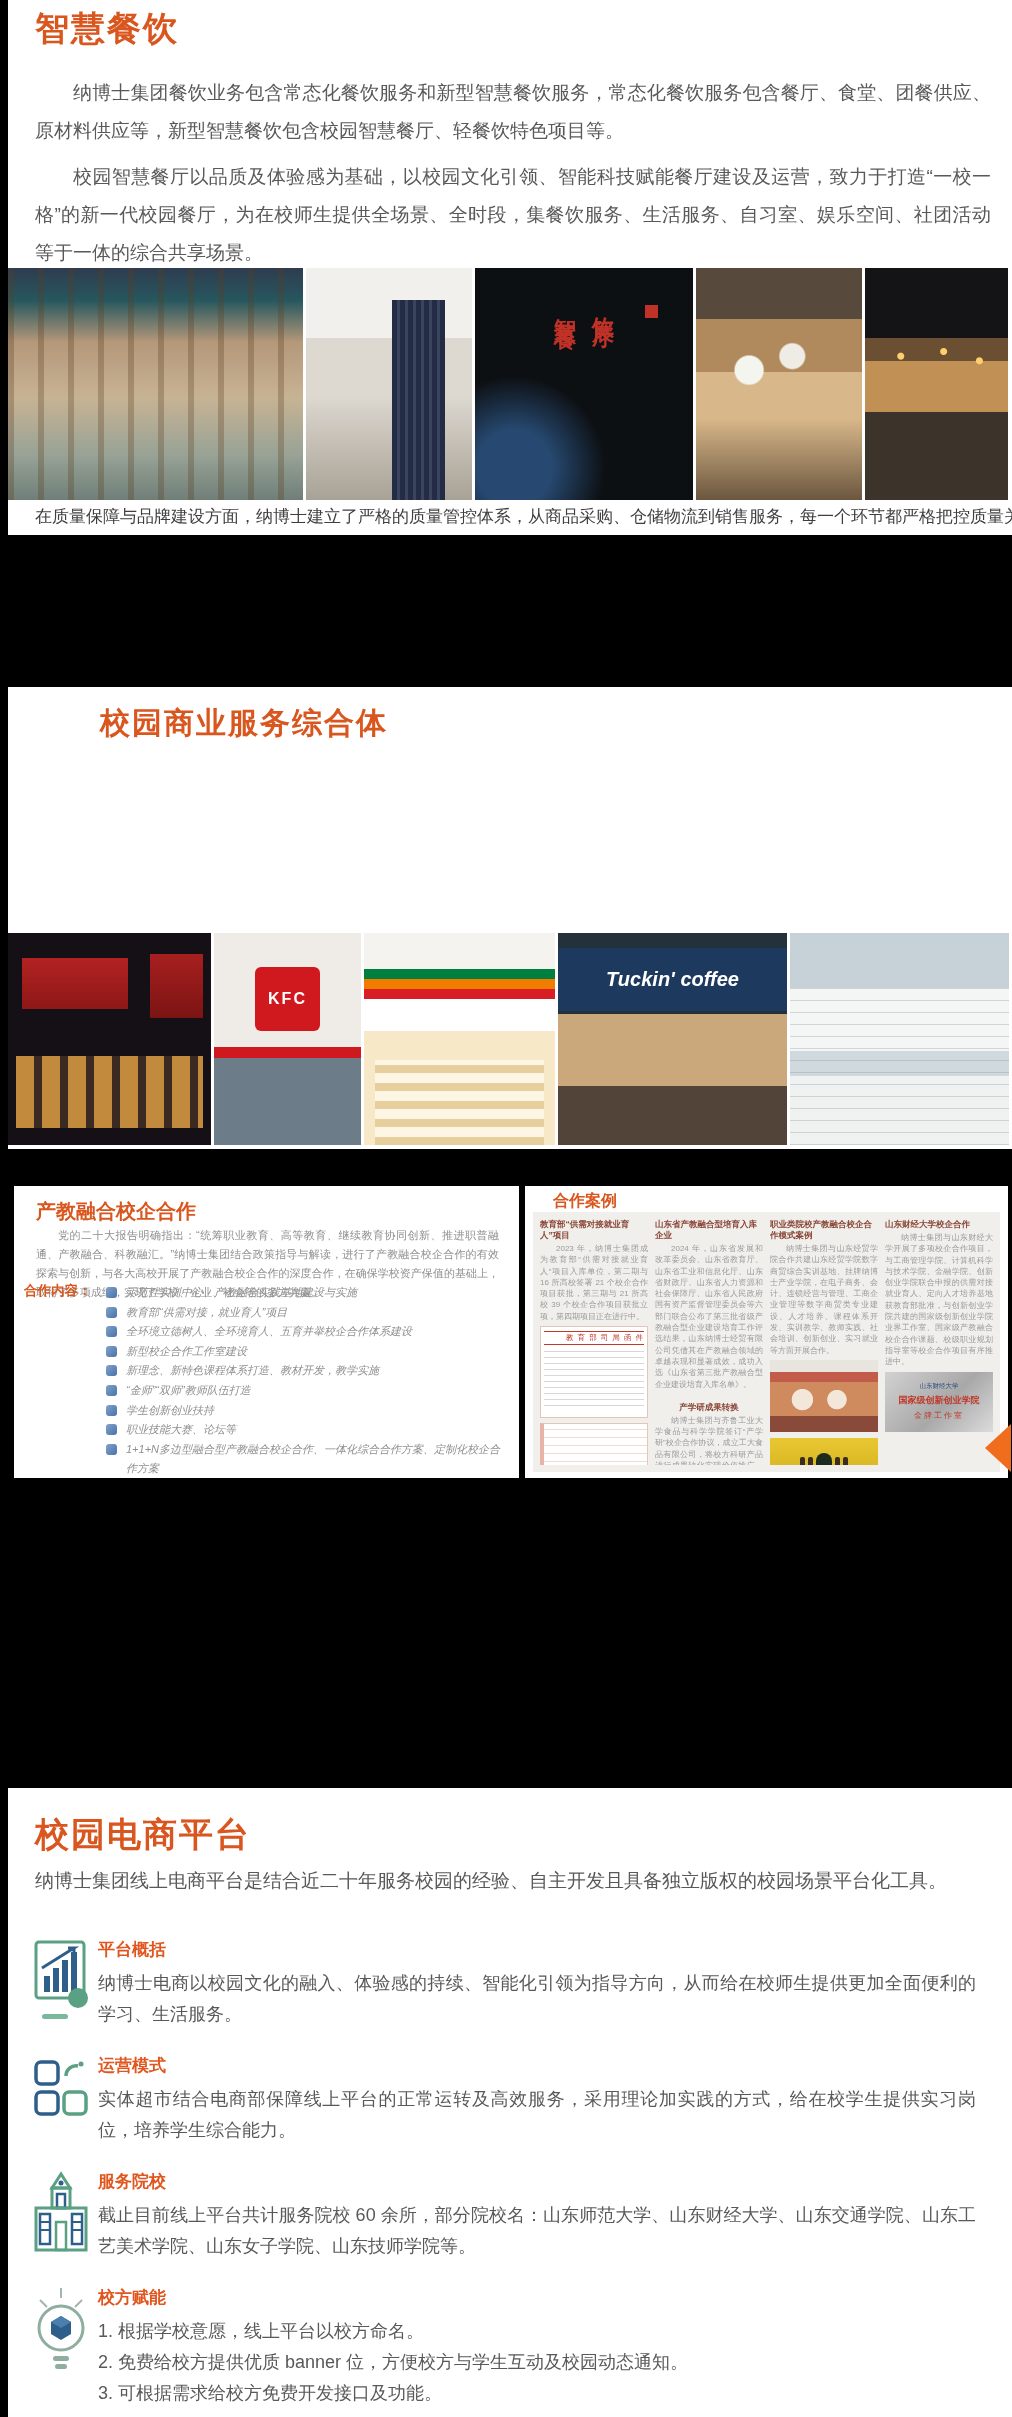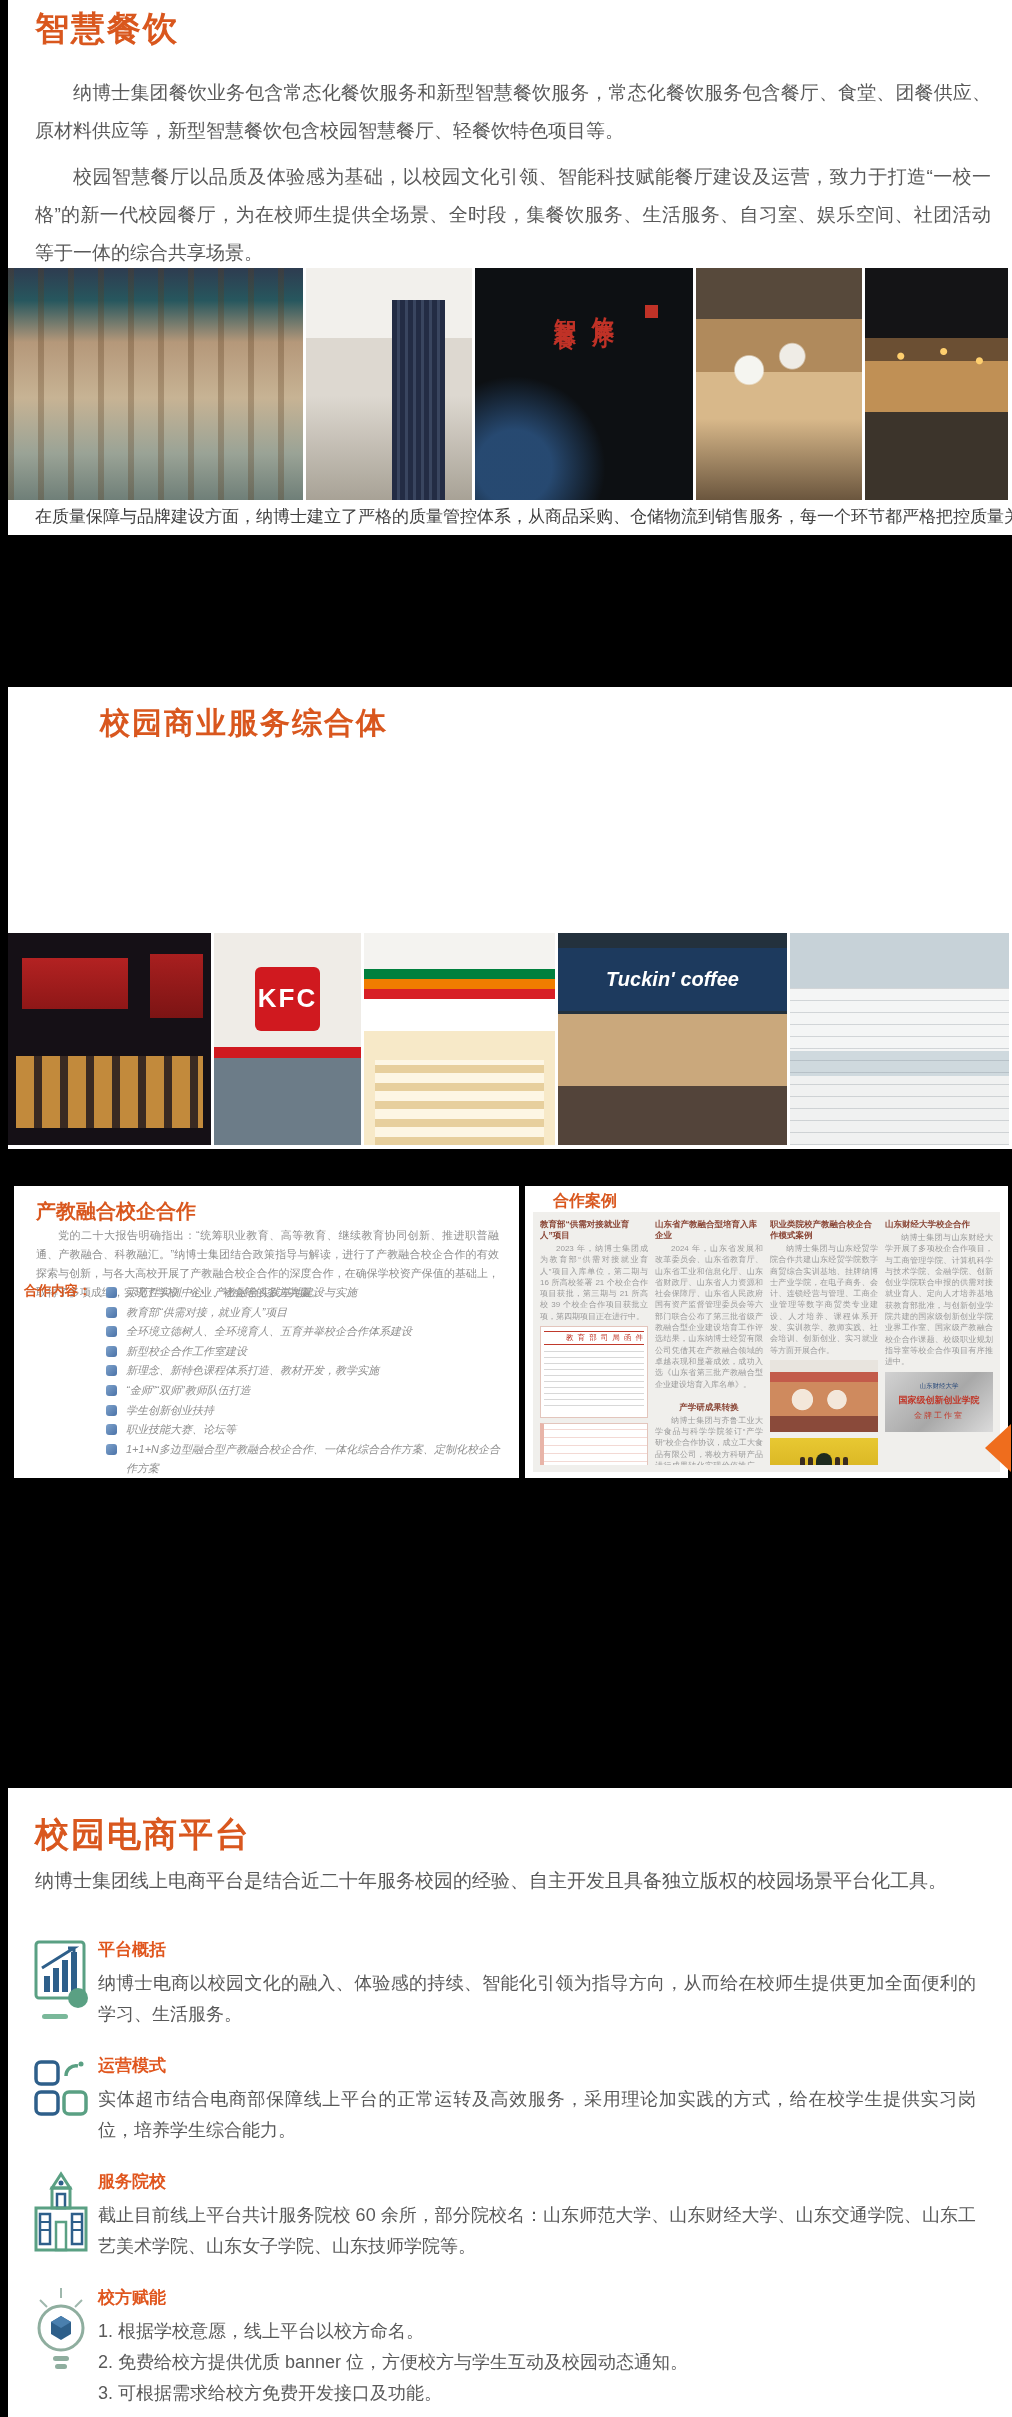--- a/index.html
+++ b/index.html
@@ -38,21 +38,21 @@
   
   .h-mid{font-size:30px;font-weight:bold;color:#d9571e;letter-spacing:2px;}
   .body-p2{font-size:17px;line-height:35px;color:#595959;text-indent:2em;text-align:justify;}
   .ph-night{background:#151016;}
   .night-sign1{position:absolute;top:12%;left:7%;width:52%;height:24%;background:linear-gradient(180deg,#b32222,#8e1717);}
   .night-sign2{position:absolute;top:10%;right:4%;width:26%;height:30%;background:linear-gradient(180deg,#a81f1f,#7c1414);}
   .night-win{position:absolute;bottom:8%;left:4%;right:4%;height:34%;
      background:repeating-linear-gradient(90deg,#c28a3c 0 18px,#3a2a22 18px 26px);}
   .ph-kfc{background:linear-gradient(180deg,#efece7 0 56%,#6c7c88 56% 100%);}
   .kfc-sign{position:absolute;top:16%;left:28%;width:44%;height:30%;background:#d0191f;border-radius:6px;
-     display:flex;align-items:center;justify-content:center;color:#fff;font-weight:bold;font-size:26px;letter-spacing:2px;}
+     display:flex;align-items:center;justify-content:center;color:#fff;font-weight:bold;font-size:16px;letter-spacing:2px;}
   .kfc-stripe{position:absolute;top:54%;left:0;right:0;height:5%;background:#d0191f;}
   .ph-711{background:linear-gradient(180deg,#f4f3f0 0 18%,#ffffff 18% 46%,#f7e9c8 46% 100%);}
   .s711-stripes{position:absolute;top:17%;left:0;right:0;height:14%;
      background:linear-gradient(180deg,#00803e 0 34%,#f07d00 34% 67%,#d81f26 67% 100%);}
   .s711-shelves{position:absolute;bottom:0;left:6%;right:6%;height:40%;
      background:repeating-linear-gradient(0deg,#e7cf9d 0 8px,#fdf6e4 8px 18px);}
   .ph-coffee{background:linear-gradient(180deg,#23313d 0 38%,#caa87c 38% 72%,#53443a 72% 100%);}
   .coffee-board{position:absolute;top:7%;left:0;right:0;height:30%;background:#1d3a5e;
      display:flex;align-items:center;justify-content:center;color:#fff;font-style:italic;font-weight:bold;font-size:20px;}
   .ph-building{background:linear-gradient(180deg,#c7d2d8 0 28%,#e9ebeb 28% 100%);}

